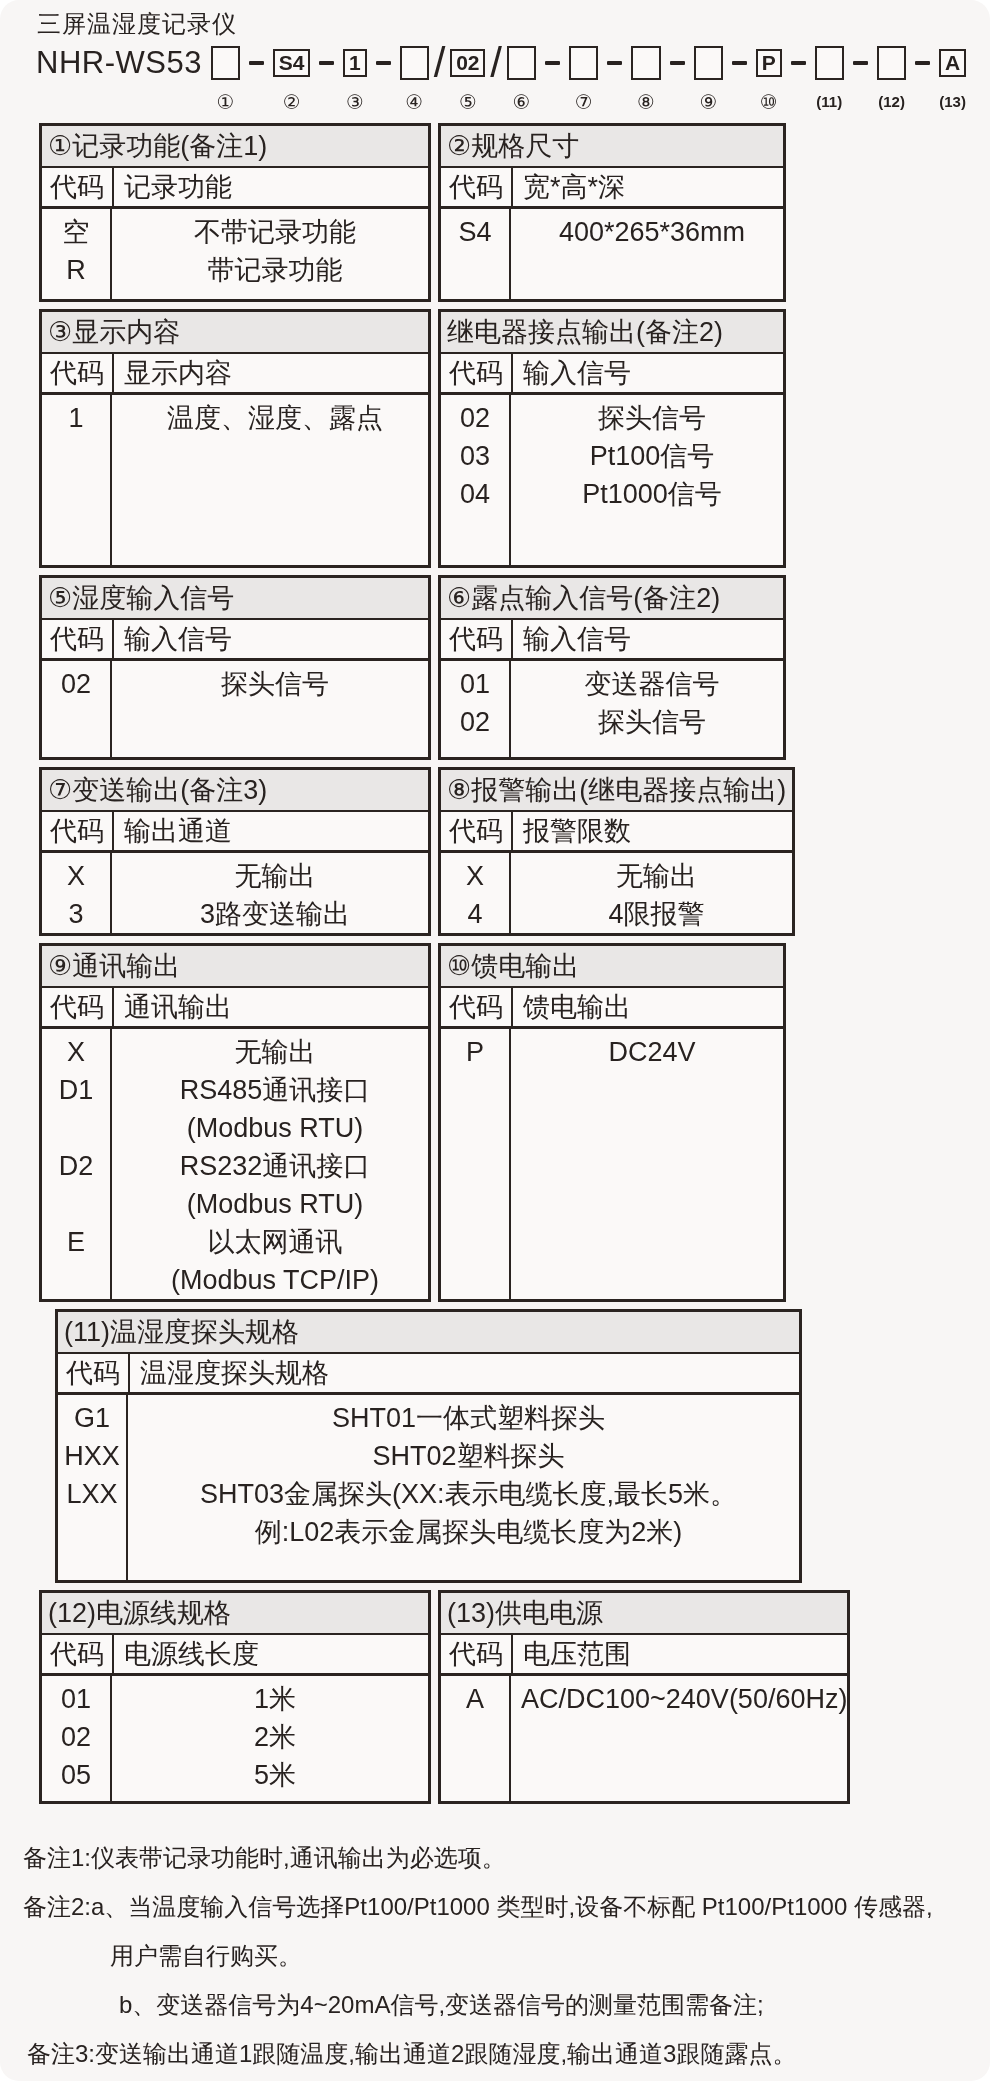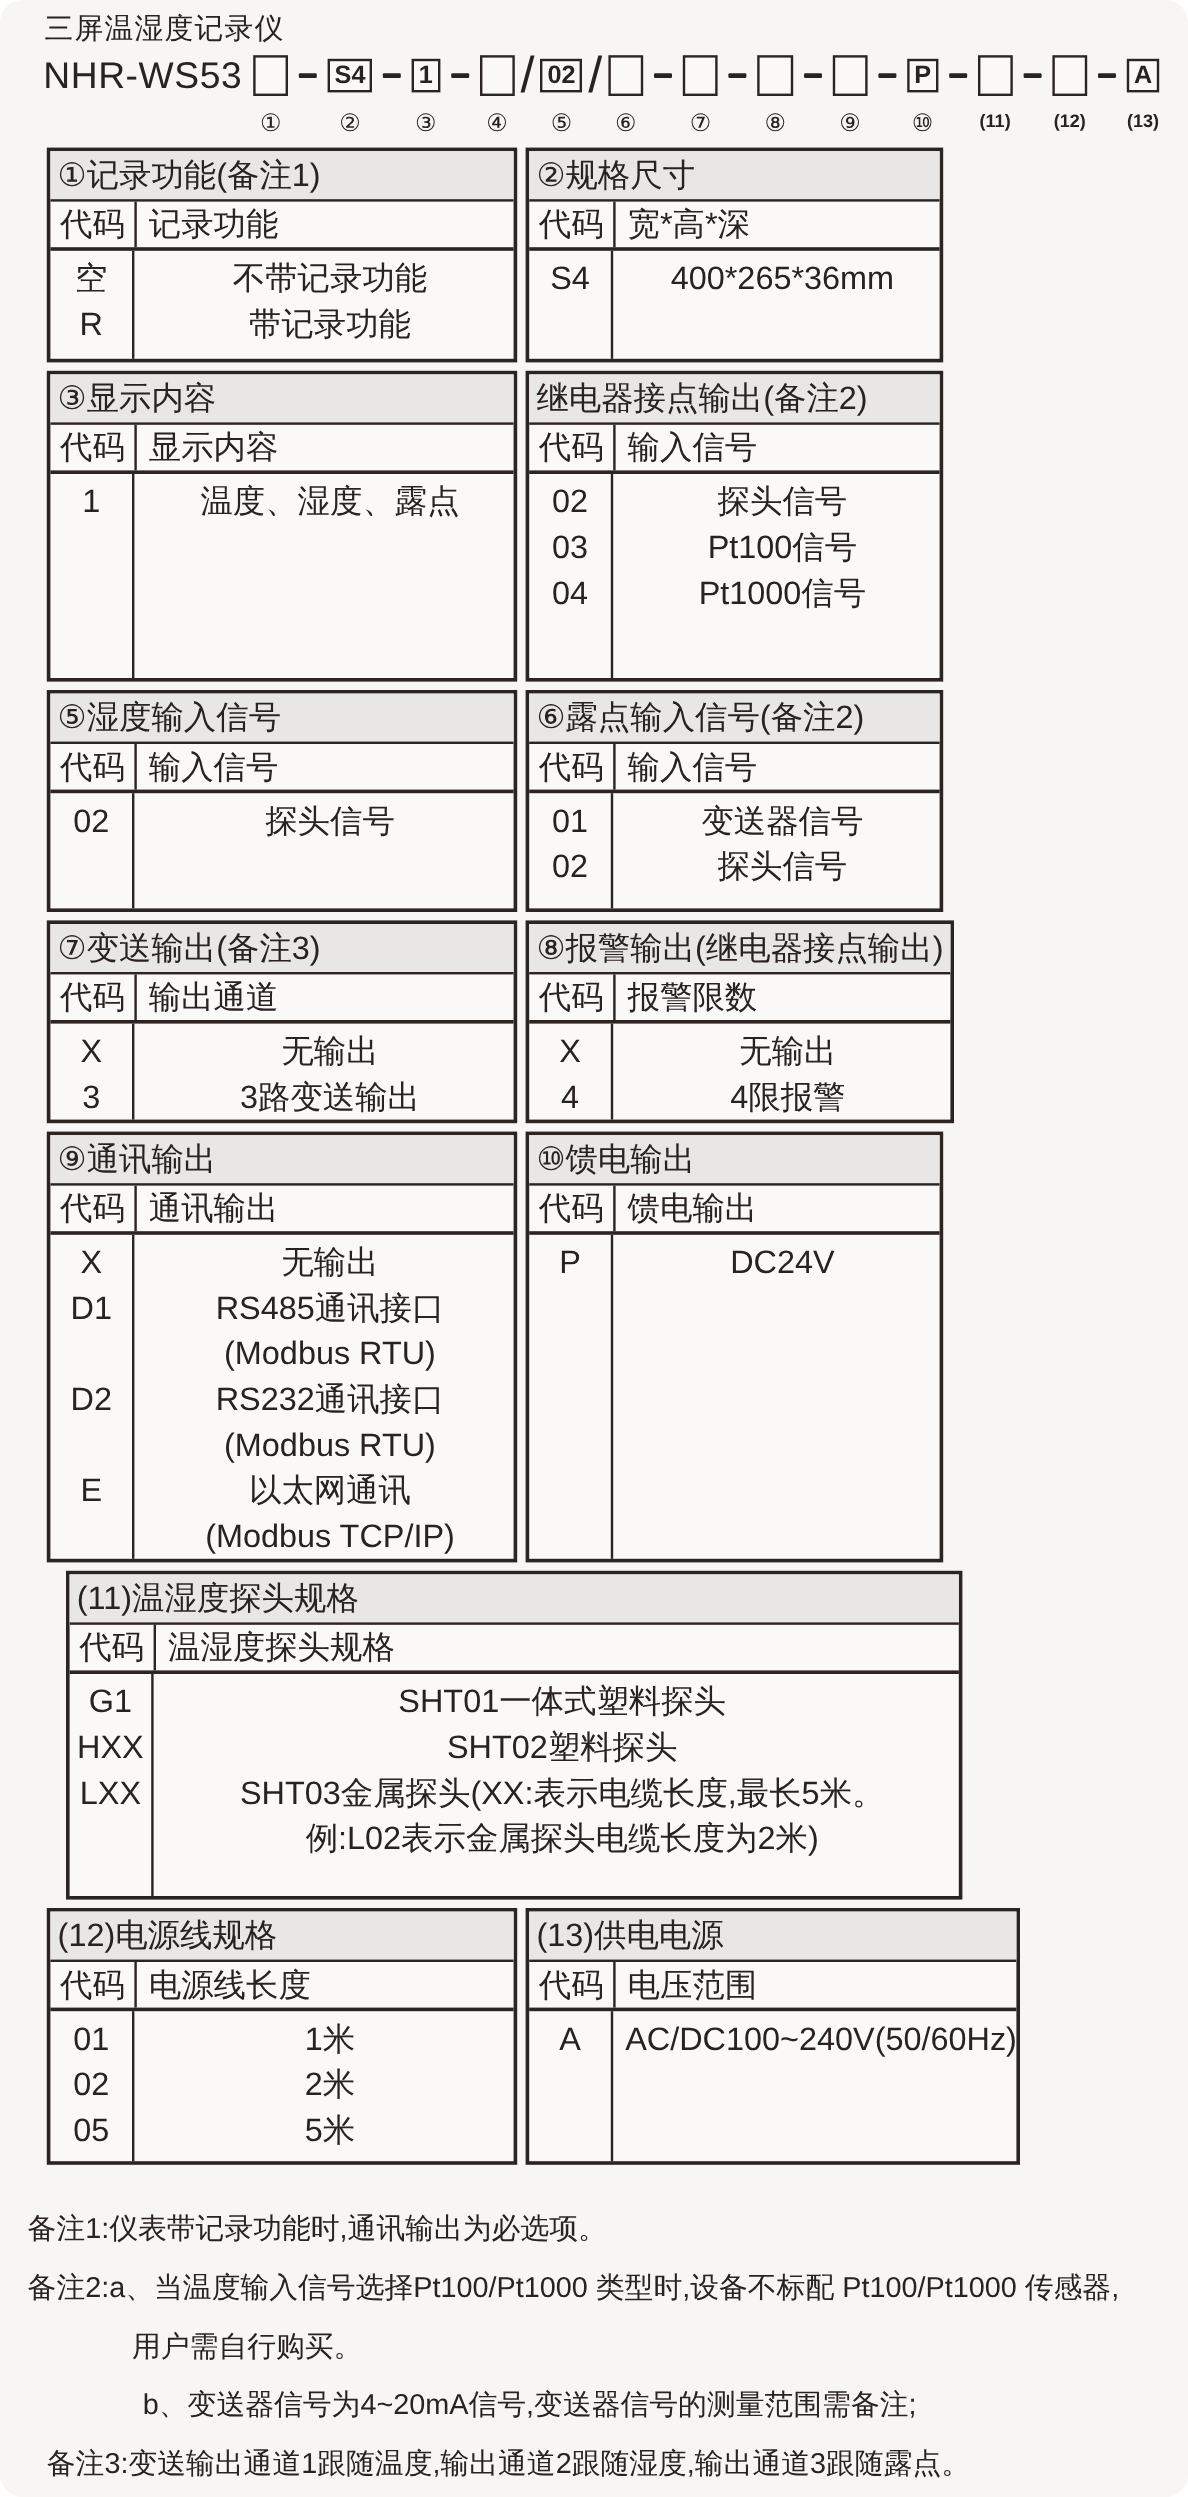--- a/index.html
+++ b/index.html
@@ -338,15 +338,15 @@
           </div>
         </div>
       </div>
     </div>
 
   <div class="notes">
       <div class="note-line" style="margin-left: 0px;">备注1:仪表带记录功能时,通讯输出为必选项。</div>
       <div class="note-line" style="margin-left: 0px;">备注2:a、当温度输入信号选择Pt100/Pt1000 类型时,设备不标配 Pt100/Pt1000 传感器,</div>
       <div class="note-line" style="margin-left: 87px;">用户需自行购买。</div>
       <div class="note-line" style="margin-left: 96px;">b、变送器信号为4~20mA信号,变送器信号的测量范围需备注;</div>
-      <div class="note-line" style="margin-left: 16px;">备注3:变送输出通道1跟随温度,输出通道2跟随湿度,输出通道3跟随露点。</div>
+      <div class="note-line" style="margin-left: 4px;">备注3:变送输出通道1跟随温度,输出通道2跟随湿度,输出通道3跟随露点。</div>
     </div>
 </div>
 
 </body></html>

